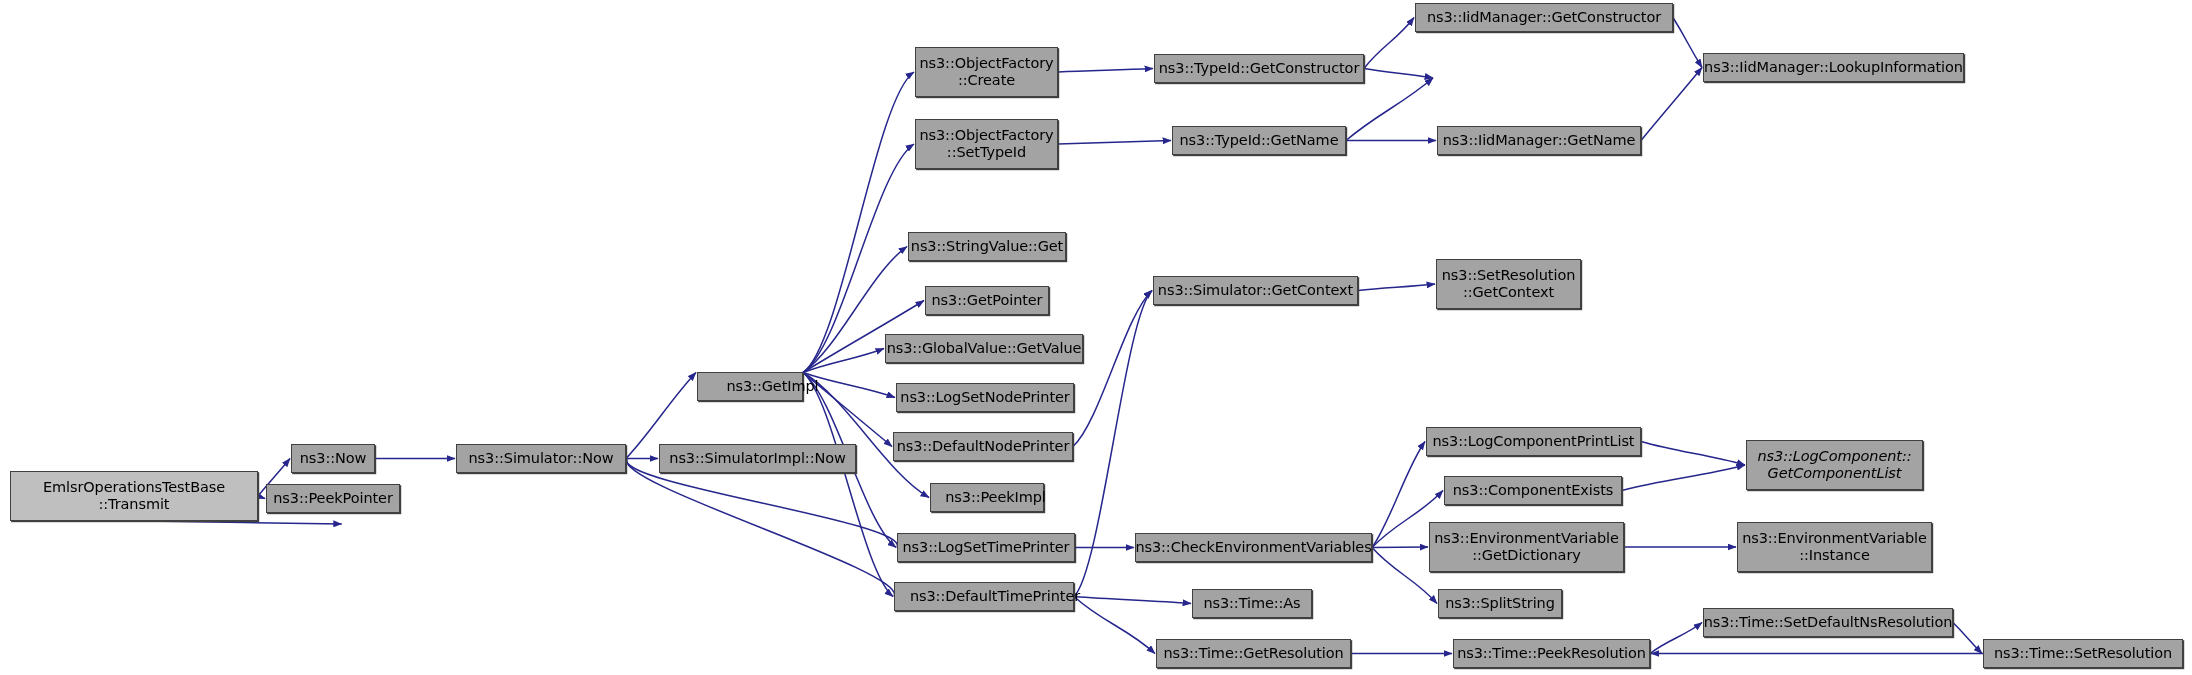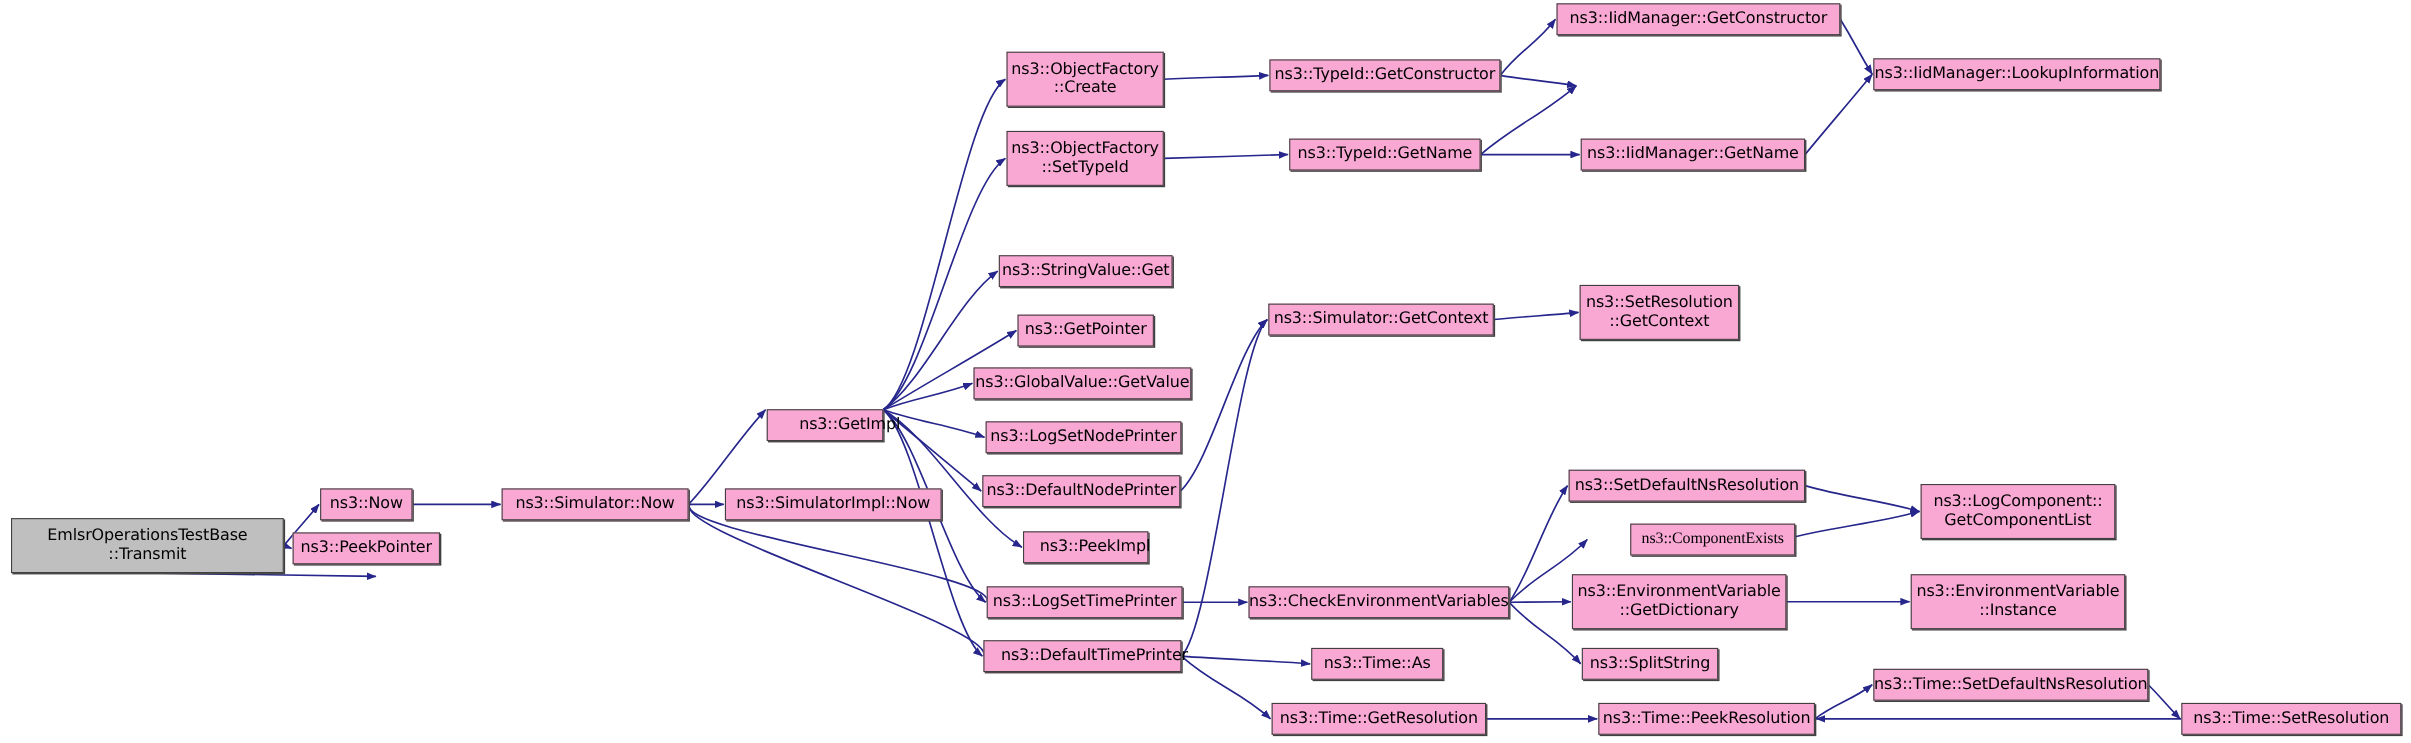--- a/index.html
+++ b/index.html
@@ -30,21 +30,21 @@
     position: absolute;
     left: 0;
     top: 0;
     width: 2192px;
     height: 675px;
   }
   .node {
     position: absolute;
     box-sizing: border-box;
     border: 1px solid #404040;
-    background: #f9a8d4;
+    background: #a3a3a3;
     color: #000000;
     display: flex;
     align-items: center;
     justify-content: center;
     text-align: center;
     font-size: 14.5px;
     line-height: 1.18;
     letter-spacing: -0.1px;
     white-space: pre-line;
     padding: 0 3px;
@@ -132,26 +132,26 @@
       <div class="node" style="left: 885px; top: 334px; width: 198px; height: 29px;">ns3::GlobalValue::GetValue</div>
       <div class="node" style="left: 896px; top: 383px; width: 178px; height: 29px;">ns3::LogSetNodePrinter</div>
       <div class="node" style="left: 893px; top: 432px; width: 180px; height: 29px;">ns3::DefaultNodePrinter</div>
       <div class="node" style="left: 930px; top: 483px; width: 114px; height: 29px; padding-left: 20px;">ns3::PeekImpl</div>
       <div class="node" style="left: 897px; top: 533px; width: 178px; height: 29px;">ns3::LogSetTimePrinter</div>
       <div class="node" style="left: 894px; top: 582px; width: 180px; height: 29px; padding-left: 25px;">ns3::DefaultTimePrinter</div>
       <div class="node" style="left: 1153px; top: 276px; width: 205px; height: 29px;">ns3::Simulator::GetContext</div>
       <div class="node" style="left: 1436px; top: 259px; width: 145px; height: 50px;">ns3::SetResolution
 ::GetContext</div>
       <div class="node" style="left: 1135px; top: 533px; width: 237px; height: 29px;">ns3::CheckEnvironmentVariables</div>
-      <div class="node" style="left: 1426px; top: 427px; width: 215px; height: 29px;">ns3::SetDefaultNsResolution</div>
-      <div class="node" style="left: 1482px; top: 476px; width: 150px; height: 29px; font-family: Liberation Serif, serif;">ns3::ComponentExists</div>
+      <div class="node" style="left: 1426px; top: 427px; width: 215px; height: 29px;">ns3::LogComponentPrintList</div>
+      <div class="node" style="left: 1444px; top: 476px; width: 178px; height: 29px;">ns3::ComponentExists</div>
       <div class="node" style="left: 1429px; top: 522px; width: 195px; height: 50px;">ns3::EnvironmentVariable
 ::GetDictionary</div>
       <div class="node" style="left: 1438px; top: 589px; width: 124px; height: 29px;">ns3::SplitString</div>
-      <div class="node" style="left: 1746px; top: 440px; width: 177px; height: 50px;">ns3::LogComponent::
+      <div class="node" style="left: 1746px; top: 440px; width: 177px; height: 50px; font-style: italic;">ns3::LogComponent::
 GetComponentList</div>
       <div class="node" style="left: 1737px; top: 522px; width: 195px; height: 50px;">ns3::EnvironmentVariable
 ::Instance</div>
       <div class="node" style="left: 1192px; top: 589px; width: 120px; height: 29px;">ns3::Time::As</div>
       <div class="node" style="left: 1156px; top: 639px; width: 195px; height: 29px;">ns3::Time::GetResolution</div>
       <div class="node" style="left: 1453px; top: 639px; width: 197px; height: 29px;">ns3::Time::PeekResolution</div>
       <div class="node" style="left: 1703px; top: 608px; width: 250px; height: 29px;">ns3::Time::SetDefaultNsResolution</div>
       <div class="node" style="left: 1983px; top: 639px; width: 200px; height: 29px;">ns3::Time::SetResolution</div>
     </div>
 </div>

